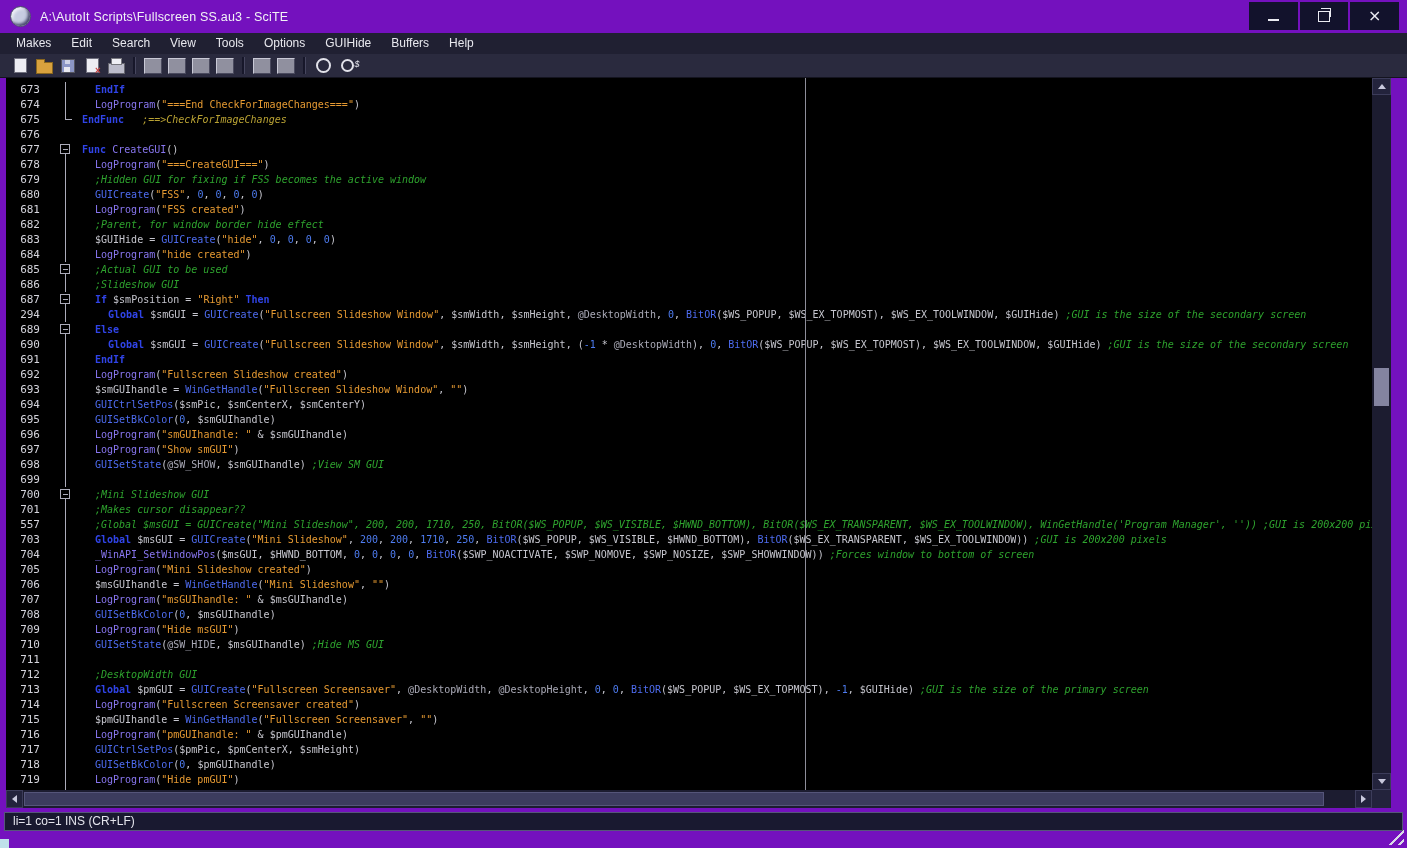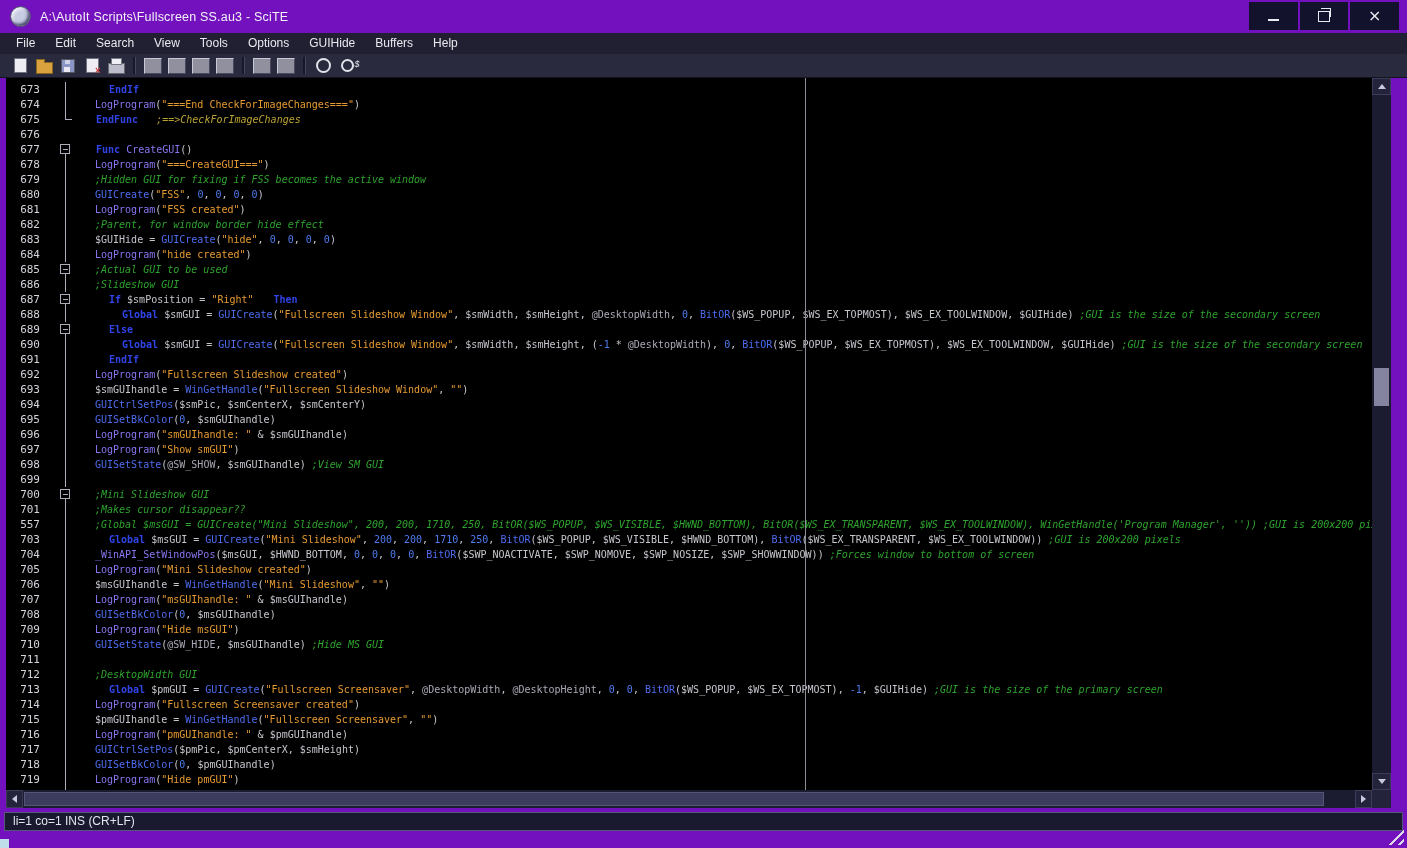--- a/index.html
+++ b/index.html
@@ -56,21 +56,21 @@
   .ln{flex:0 0 42px;box-sizing:border-box;text-align:right;padding-right:8px;color:var(--line_number);font-size:11px;}
   .fold{flex:0 0 26px;position:relative;}
   .f-vert{position:absolute;left:17px;top:0;bottom:0;width:1px;background:var(--fold_mark);}
   .f-vert.half{bottom:auto;height:8px;}
   .f-stub{position:absolute;left:17px;top:7px;width:7px;height:1px;background:var(--fold_mark);}
   .f-box{position:absolute;left:12px;top:2px;width:10px;height:10px;border:1px solid var(--fold_mark);box-sizing:border-box;
          background:#000 linear-gradient(var(--fold_mark),var(--fold_mark)) center/5px 1px no-repeat;}
   .f-below{position:absolute;left:17px;top:12px;bottom:0;width:1px;background:var(--fold_mark);}
   .codetext{white-space:pre;flex:0 0 auto;}
   .edge{position:absolute;left:799px;top:0;bottom:0;width:1px;background:var(--edge_line);}
-  .tk-kw{color:var(--keyword);font-weight:bold;margin-left:14px;}
+  .tk-kw{color:var(--keyword);font-weight:bold;}
   .tk-fn{color:var(--builtin);}
   .tk-udf{color:var(--udf);text-align:center;}
   .tk-str{color:var(--string);}
   .tk-com{color:var(--comment);font-style:italic;}
   .tk-com2{color:var(--comment_special);font-style:italic;}
   .tk-num{color:var(--number);}
   .tk-var{color:var(--variable);}
   .tk-mac{color:var(--macro);margin-top:12px;}
   .tk-pl{color:var(--plain);}
 
@@ -115,21 +115,21 @@
       <div class="wbtn">
           <i class="glyph-max"></i>
         </div>
       <div class="wbtn">
           <i class="glyph-close">×</i>
         </div>
     </div>
   </div>
 
   <div class="menubar">
-      <div class="menu-item">File</div>
+      <div class="menu-item">Makes</div>
       <div class="menu-item">Edit</div>
       <div class="menu-item">Search</div>
       <div class="menu-item">View</div>
       <div class="menu-item">Tools</div>
       <div class="menu-item">Options</div>
       <div class="menu-item">GUIHide</div>
       <div class="menu-item">Buffers</div>
       <div class="menu-item">Help</div>
     </div>
 
@@ -281,21 +281,21 @@
         </div>
         <div class="row">
           <span class="ln">687</span>
           <span class="fold">
             <i class="f-box"></i>
             <i class="f-below"></i>
           </span>
           <span class="codetext" style="padding-left: 21px;"><span class="tk-kw">If</span><span class="tk-pl"> </span><span class="tk-var">$smPosition</span><span class="tk-pl"> = </span><span class="tk-str">"Right"</span><span class="tk-pl"> </span><span class="tk-kw">Then</span></span>
         </div>
         <div class="row">
-          <span class="ln">688</span>
+          <span class="ln">294</span>
           <span class="fold">
             <i class="f-vert"></i>
           </span>
           <span class="codetext" style="padding-left: 34px;"><span class="tk-kw">Global</span><span class="tk-pl"> </span><span class="tk-var">$smGUI</span><span class="tk-pl"> = </span><span class="tk-fn">GUICreate</span><span class="tk-pl">(</span><span class="tk-str">"Fullscreen Slideshow Window"</span><span class="tk-pl">, </span><span class="tk-var">$smWidth</span><span class="tk-pl">, </span><span class="tk-var">$smHeight</span><span class="tk-pl">, </span><span class="tk-mac">@DesktopWidth</span><span class="tk-pl">, </span><span class="tk-num">0</span><span class="tk-pl">, </span><span class="tk-fn">BitOR</span><span class="tk-pl">(</span><span class="tk-var">$WS_POPUP</span><span class="tk-pl">, </span><span class="tk-var">$WS_EX_TOPMOST</span><span class="tk-pl">), </span><span class="tk-var">$WS_EX_TOOLWINDOW</span><span class="tk-pl">, </span><span class="tk-var">$GUIHide</span><span class="tk-pl">) </span><span class="tk-com">;GUI is the size of the secondary screen</span></span>
         </div>
         <div class="row">
           <span class="ln">689</span>
           <span class="fold">
             <i class="f-box"></i>
             <i class="f-below"></i>

